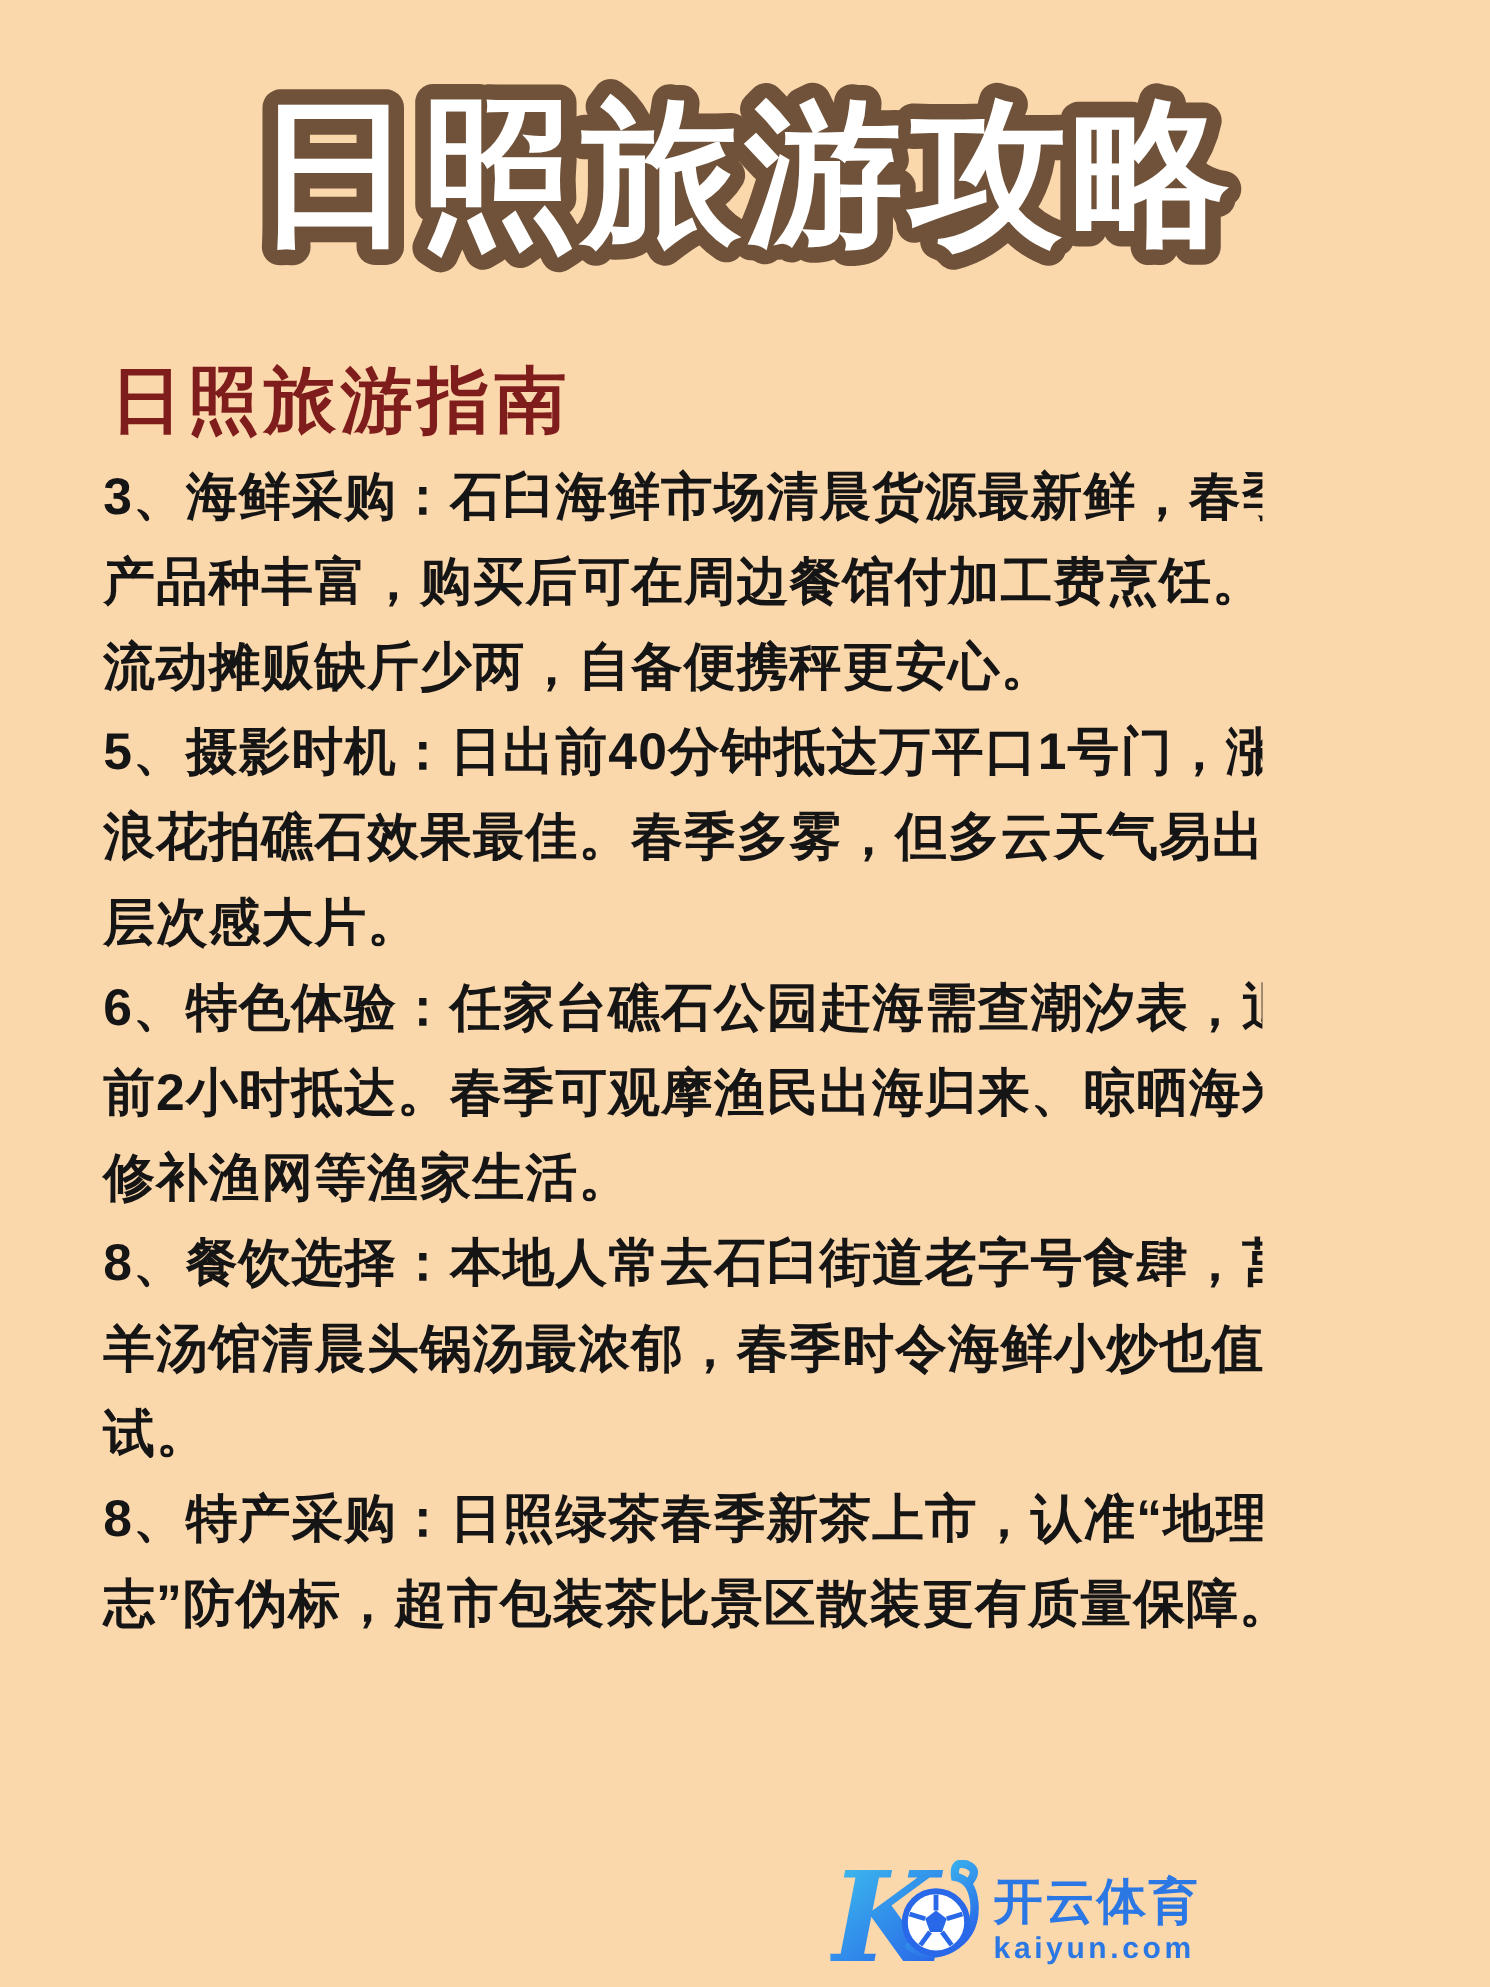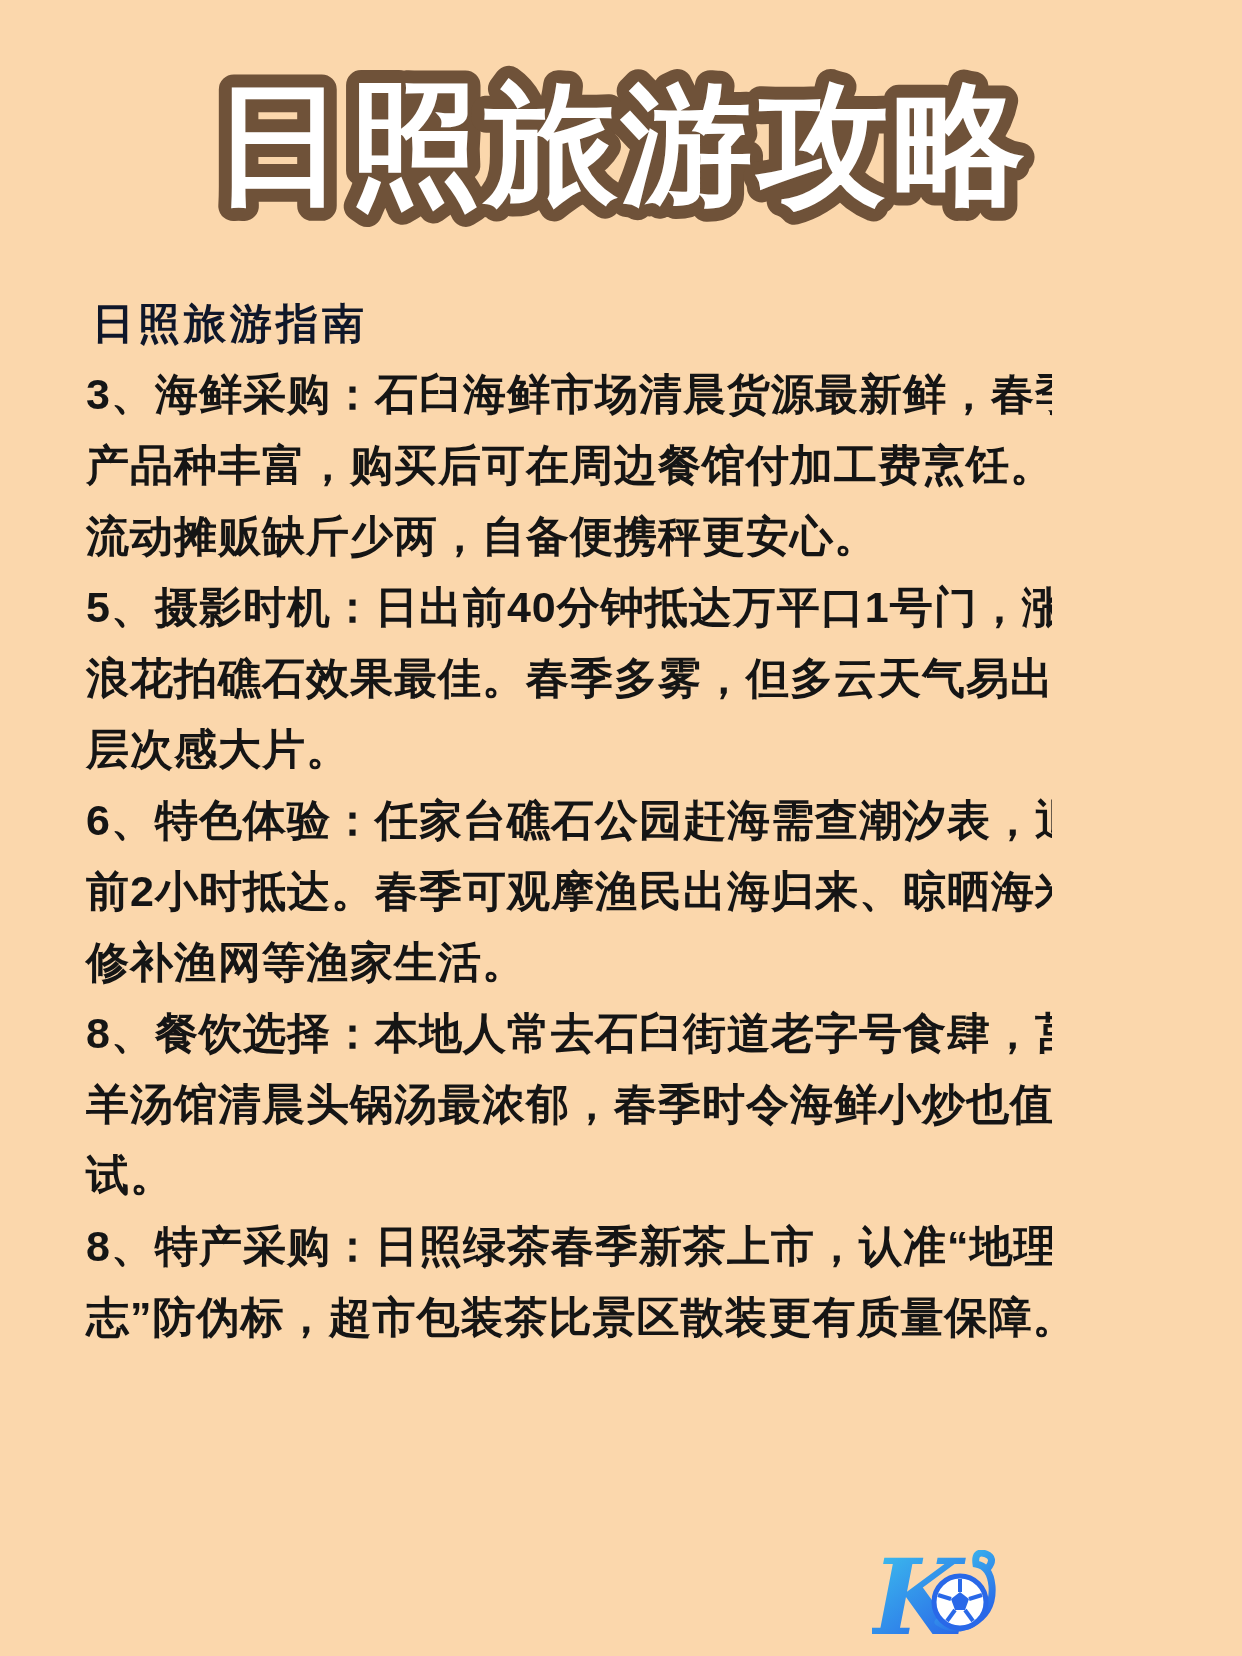--- a/index.html
+++ b/index.html
@@ -30,24 +30,24 @@
     height: 215px;
   }
   .title-svg text {
     font-family: "Liberation Sans", sans-serif;
     font-weight: bold;
     font-size: 132px;
     letter-spacing: 4px;
   }
   .section-heading {
     margin: 58px 0 12px 92px;
-    font-size: 42px;
+    font-size: 60px;
     line-height: 1.1;
     font-weight: bold;
-    color: #0f172a;
+    color: #7f1d1d;
     letter-spacing: 4px;
   }
   .guide-list {
     width: 1072px;
     margin: 0 auto 0 86px;
     font-size: 43px;
     font-weight: 700;
     line-height: 71px;
     color: #151515;
     letter-spacing: 1px;
@@ -127,15 +127,19 @@
       <g>
         <circle cx="88" cy="52" r="26" fill="#FFFFFF" stroke="#2968E8" stroke-width="5"></circle>
         <polygon points="88,42 97,49 93,60 83,60 79,49" fill="#2968E8"></polygon>
         <line x1="88" y1="42" x2="88" y2="29" stroke="#2968E8" stroke-width="4"></line>
         <line x1="97" y1="49" x2="110" y2="45" stroke="#2968E8" stroke-width="4"></line>
         <line x1="93" y1="60" x2="101" y2="71" stroke="#2968E8" stroke-width="4"></line>
         <line x1="83" y1="60" x2="75" y2="71" stroke="#2968E8" stroke-width="4"></line>
         <line x1="79" y1="49" x2="66" y2="45" stroke="#2968E8" stroke-width="4"></line>
       </g>
     </svg>
+    <div class="logo-text">
+      <div class="logo-brand">开云体育</div>
+      <div class="logo-domain">kaiyun.com</div>
+    </div>
   </div>
 
 </div>
 
 </body></html>

